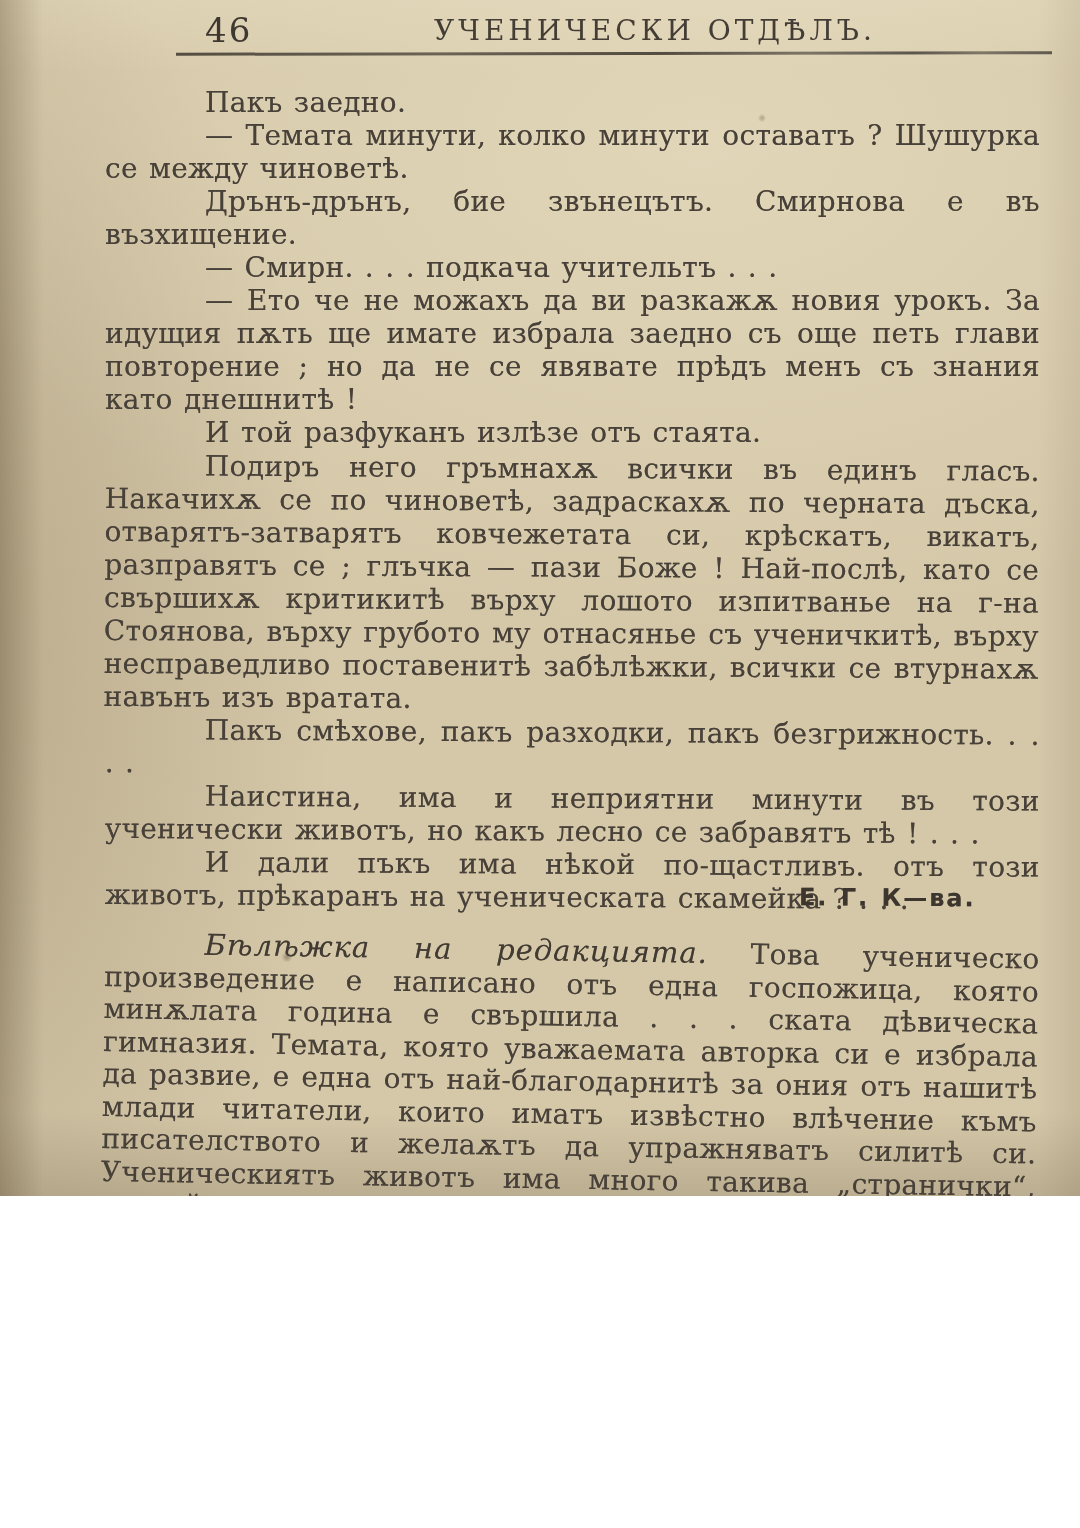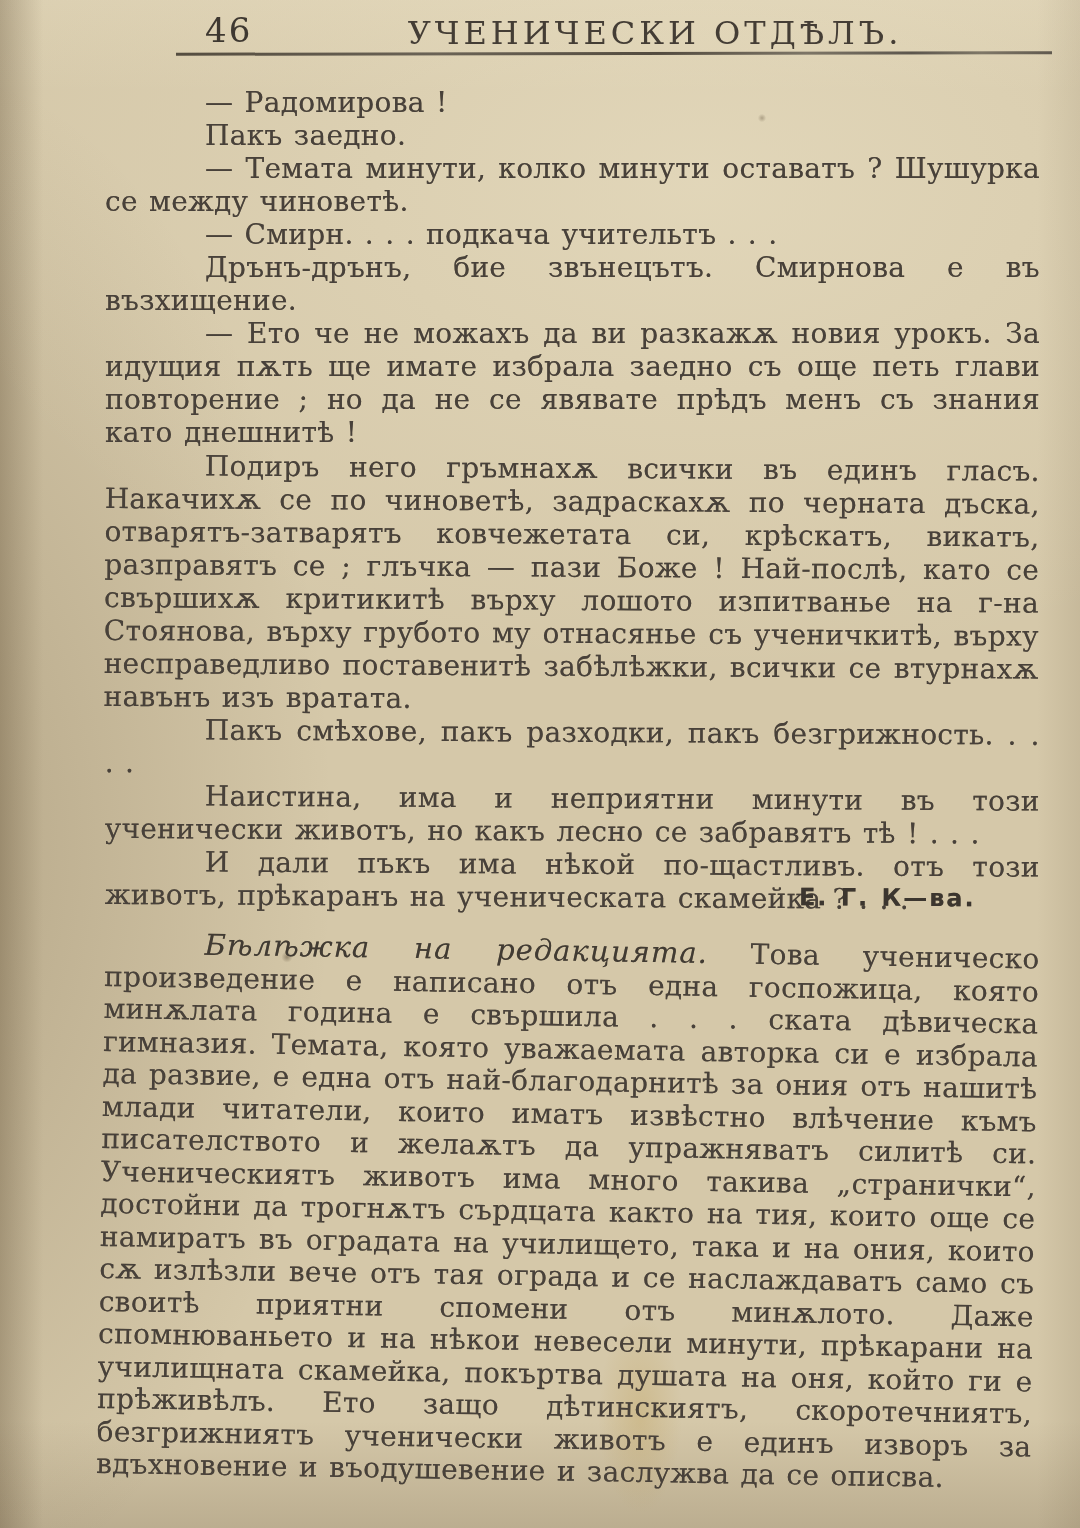--- a/index.html
+++ b/index.html
@@ -1,41 +1,41 @@
 <!DOCTYPE html>
 <html><head>
 <meta charset="utf-8">
 <style>
   html, body { margin: 0; padding: 0; }
   body {
     width: 1080px; height: 1528px; overflow: hidden;
     font-family: "DejaVu Serif", "Liberation Serif", serif;
   }
   .page {
-    position: relative; width: 1080px; height: 1528px; overflow: hidden;
+    position: relative; width: 1080px; height: 1196px; overflow: hidden;
     background-color: #d5c8a9;
     background-image:
       radial-gradient(60px 140px at 640px 1415px, rgba(185,150,70,0.28), rgba(185,150,70,0) 70%),
       radial-gradient(8px 8px at 287px 957px, rgba(80,65,45,0.45), rgba(80,65,45,0) 70%),
       radial-gradient(6px 6px at 762px 118px, rgba(80,65,45,0.35), rgba(80,65,45,0) 70%),
       radial-gradient(1100px 700px at 65% 12%, rgba(248,240,214,0.35), rgba(248,240,214,0) 70%),
       radial-gradient(700px 1300px at -8% 55%, rgba(85,65,35,0.25), rgba(85,65,35,0) 60%),
       linear-gradient(90deg, rgba(70,52,28,0.28), rgba(70,52,28,0) 4%),
       linear-gradient(270deg, rgba(70,52,28,0.10), rgba(70,52,28,0) 4%),
       linear-gradient(0deg, rgba(70,52,28,0.18), rgba(70,52,28,0) 7%),
       linear-gradient(180deg, rgba(248,240,214,0.18), rgba(248,240,214,0) 6%);
     color: #48413a;
   }
   .pageno {
     position: absolute; left: 205px; top: 10px;
     font-size: 34px; color: #3e3831; letter-spacing: 2px;
   }
   .running-title {
     position: absolute; left: 260px; right: 30px; top: 14px;
-    text-align: center; font-size: 32px; letter-spacing: 4px;
+    text-align: center; font-size: 28px; letter-spacing: 4px;
     color: #443d35; white-space: nowrap;
   }
   .rule {
     position: absolute; left: 176px; top: 52px; width: 876px; height: 3px;
     background: linear-gradient(90deg,
       #3d362c 0%, #564f45 30%, #3a332a 55%, #6b6458 72%, #45403a 84%, #6e6759 92%, #4a443c 100%);
     opacity: 0.85; transform: rotate(-0.1deg);
   }
   .text-block {
     position: absolute; left: 105px; top: 86px; width: 935px;
@@ -61,26 +61,26 @@
 
 <div class="page">
 
   <header>
     <div class="pageno">46</div>
     <div class="running-title">УЧЕНИЧЕСКИ ОТДѢЛЪ.</div>
     <div class="rule"></div>
   </header>
 
   <main class="text-block">
-    <p class="para">— Радомирова !</p>
     <p class="para">Пакъ заедно.</p>
     <p class="para">— Темата минути, колко минути оставатъ ? Шушурка се между чиноветѣ.</p>
+    <p class="para">Дрънъ-дрънъ, бие звънецътъ. Смирнова е въ възхищение.</p>
     <p class="para">— Смирн. . . .  подкача учительтъ . . .</p>
-    <p class="para">Дрънъ-дрънъ, бие звънецътъ. Смирнова е въ възхищение.</p>
     <p class="para">— Ето че не можахъ да ви разкажѫ новия урокъ. За идущия пѫть ще имате избрала заедно съ още петь глави повторение ; но да не се явявате прѣдъ менъ съ знания като днешнитѣ !</p>
+    <p class="para">И той разфуканъ излѣзе отъ стаята.</p>
     <p class="para tilt-a">Подиръ него гръмнахѫ всички въ единъ гласъ. Накачихѫ се по чиноветѣ, задраскахѫ по черната дъска, отварятъ-затварятъ ковчежетата си, крѣскатъ, викатъ, разправятъ се ; глъчка — пази Боже ! Най-послѣ, като се свършихѫ критикитѣ върху лошото изпитванье на г-на Стоянова, върху грубото му отнасянье съ ученичкитѣ, върху несправедливо поставенитѣ забѣлѣжки, всички се втурнахѫ навънъ изъ вратата.</p>
     <p class="para tilt-a">Пакъ смѣхове, пакъ разходки, пакъ безгрижность. . . . .</p>
     <p class="para tilt-a">Наистина, има и неприятни минути въ този ученически животъ, но какъ лесно се забравятъ тѣ ! . . .</p>
     <p class="para tilt-a sig-holder">
       <span>И дали пъкъ има нѣкой по-щастливъ. отъ този животъ, прѣкаранъ на ученическата скамейка ? . . .</span>
       <span class="signature">Е. Г. К—ва.</span>
     </p>
 
     <section class="editorial">
       <p class="para tilt-b">

